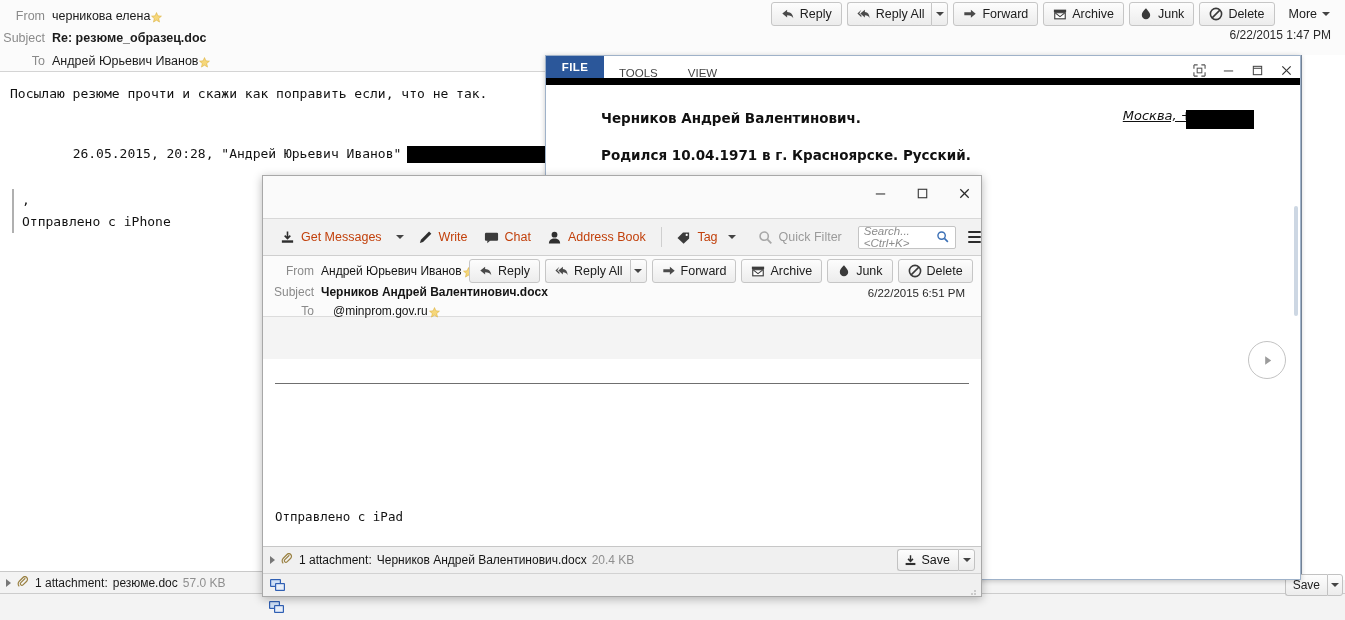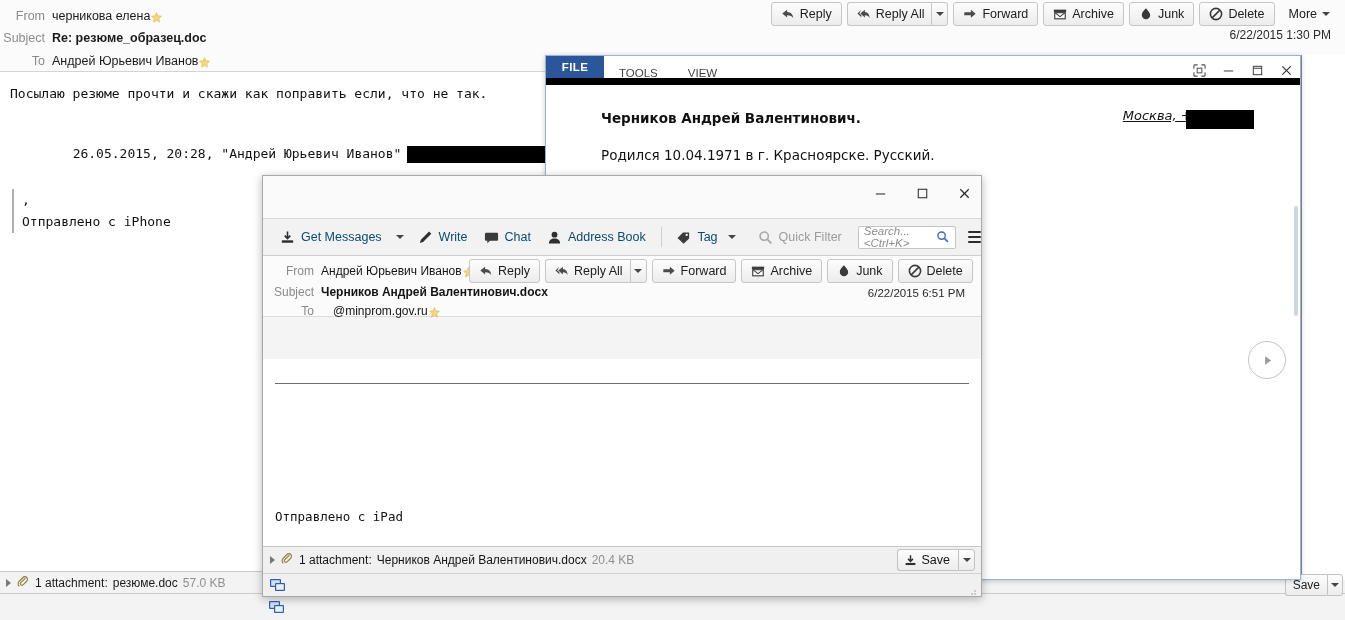--- a/index.html
+++ b/index.html
@@ -129,21 +129,21 @@
     position:absolute; left:55px; top:22px; right:46px;
     font-family:"DejaVu Sans", sans-serif;
     color:#111;
   }
   .doc-name { font-size:13.5px; font-weight:bold; }
   .doc-right {
     position:absolute; right:54px; top:0;
     font-size:13px; font-style:italic; text-decoration:underline; color:#111;
     white-space:nowrap;
   }
-  .doc-p { font-size:13.5px; line-height:22.5px; text-align:justify; }
+  .doc-p { font-size:13.5px; line-height:22.5px; text-align:justify;font-weight:bold; }
   .word-playbtn {
     position:absolute; right:14px; top:255px;
     width:38px; height:38px; border:1px solid #c3c3c3; border-radius:50%;
     display:flex; align-items:center; justify-content:center;
     background:#fff; cursor:default;
   }
   .word-vsb {
     position:absolute; right:0; top:30px; bottom:0; width:8px; background:#fff;
   }
   .word-vsb i {
@@ -190,21 +190,21 @@
   .msg-wbtns { position:absolute; right:8px; top:8px; display:flex; gap:24px; }
   .mwbtn { width:18px; height:18px; display:flex; align-items:center; justify-content:center; cursor:default; }
 
   .msg-toolbar {
     position:relative; height:38px; background:#f2f2f2;
     border-top:1px solid #d8d8d8; border-bottom:1px solid #cfcfcf;
     display:flex; align-items:center; padding-left:9px; gap:0;
   }
   .mt-btn {
     display:flex; align-items:center; gap:6px; height:26px; padding:0 8px;
-    font-size:12.5px; color:#0c4a6e; border-radius:3px; cursor:default;
+    font-size:12.5px; color:#c2410c; border-radius:3px; cursor:default;
     white-space:nowrap;
   }
   .mt-caret { padding:0 6px; display:flex; align-items:center; height:26px; cursor:default; }
   .mt-sep { width:1px; height:20px; background:#cfcfcf; margin:0 7px; }
   .mt-dim { color:#9b9b9b; }
   .msg-search {
     margin-left:8px; width:150px; height:23px; background:#fff;
     border:1px solid #c4c4c4; border-radius:2px;
     display:flex; align-items:center; padding:0 5px;
     font-size:11.5px; font-style:italic; color:#8c8c8c; cursor:text;
@@ -287,21 +287,21 @@
       <div class="hdr-row" style="top:50px;">
         <span class="hdr-label">To</span>
         <span class="hdr-val">Андрей Юрьевич Иванов</span>
         <span class="star">
             <svg viewBox="0 0 12 12" width="11" height="11">
               <polygon points="6,0.6 7.5,4.2 11.4,4.5 8.4,7.1 9.3,11 6,8.9 2.7,11 3.6,7.1 0.6,4.5 4.5,4.2" fill="#f6d77a" stroke="#d9ae38" stroke-width="0.6"></polygon>
             </svg>
           </span>
       </div>
 
-      <div class="main-date">6/22/2015 1:30 PM</div>
+      <div class="main-date">6/22/2015 1:47 PM</div>
 
       <div class="tb" style="right:6px; top:2px;">
 
         <div class="tb-btn">
           <svg class="tb-ico" viewBox="0 0 16 16">
               <path d="M7 3 L1.5 7.5 L7 12 L7 9.4 C10.5 9.4 12.6 10.4 14 12.8 C13.8 8.4 11.4 5.8 7 5.6 Z" fill="#4a4a4a"></path>
             </svg>
           <span>Reply</span>
         </div>
 

